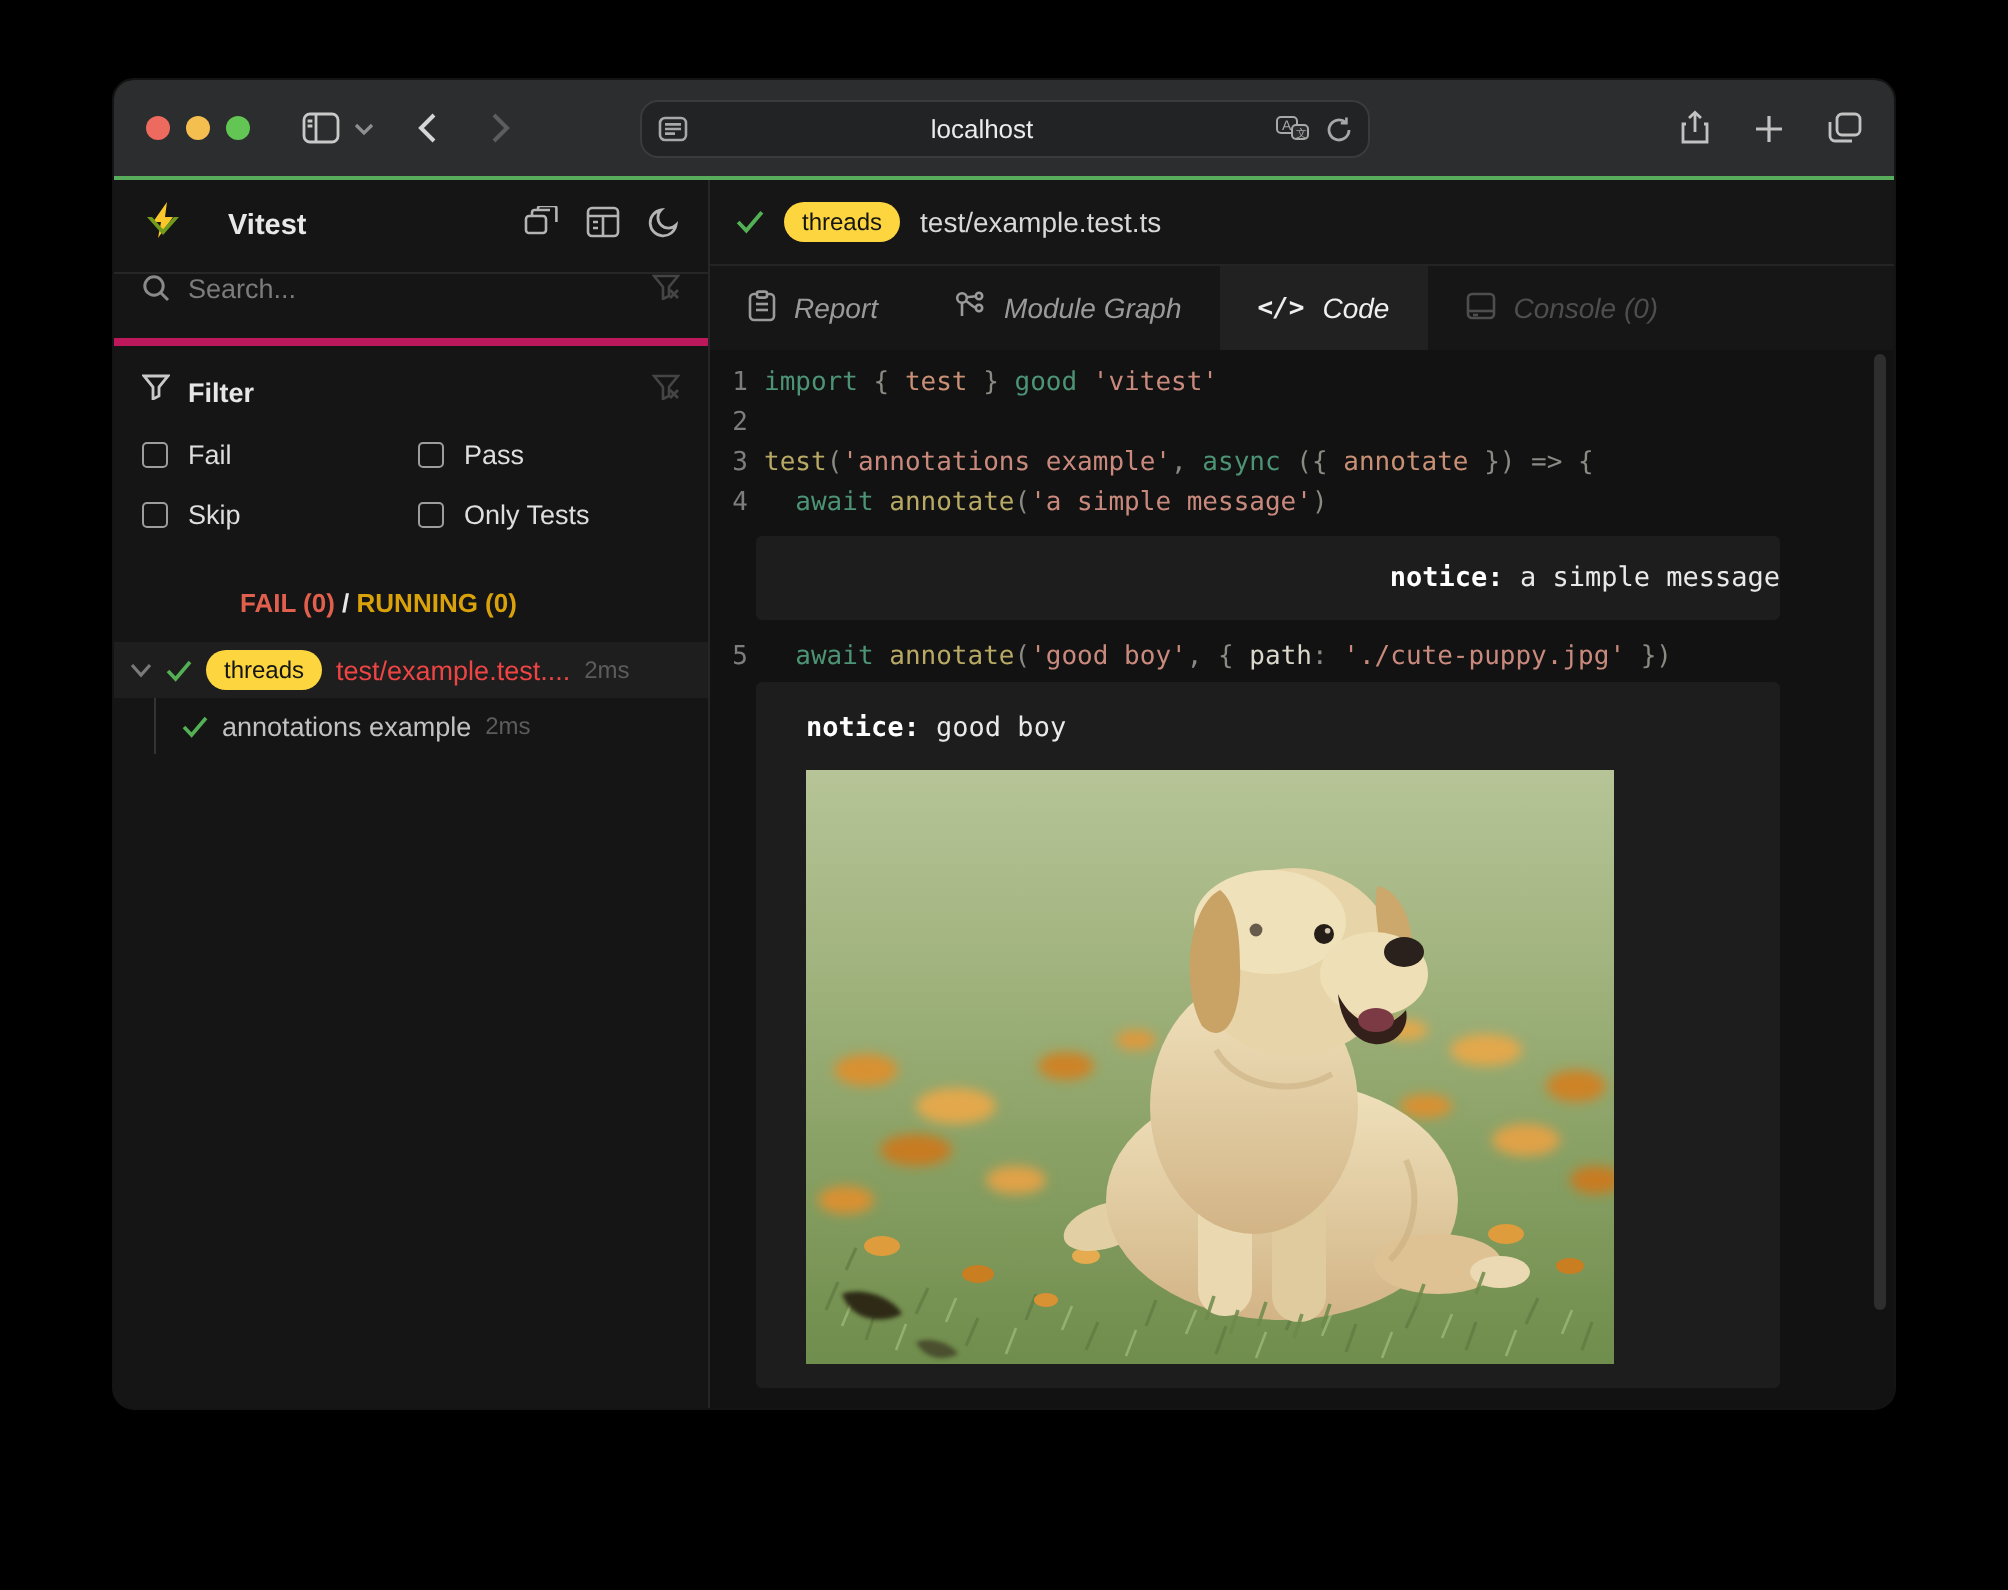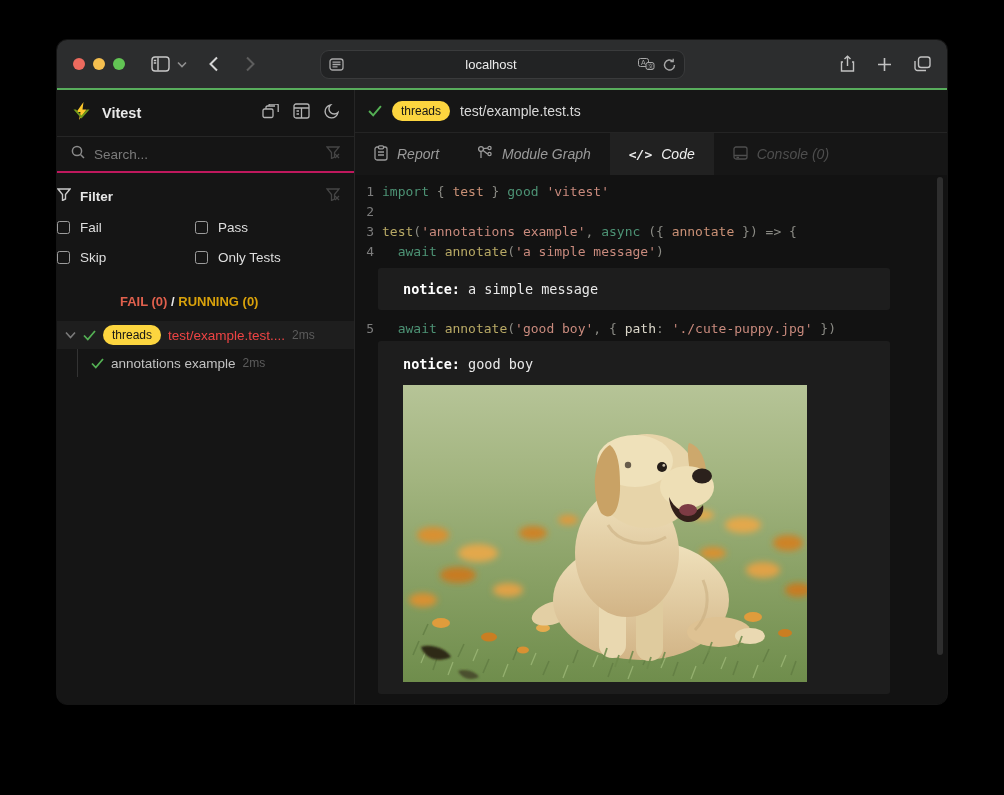--- a/index.html
+++ b/index.html
@@ -29,32 +29,32 @@
                   display:flex; align-items:center; gap:22px; color:#c2c2c2; }
   .green-line { height:2px; background:#58ad5c; }
 
   
   .app { display:flex; height:630px; }
   .sidebar { width:298px; background:#151515; border-right:1px solid #262626;
              display:flex; flex-direction:column; flex-shrink:0; }
   .main { flex:1; display:flex; flex-direction:column; background:#121212; min-width:0; }
 
   
-  .side-head { height:47px; display:flex; align-items:center; gap:10px;
+  .side-head { height:47px; display:flex; align-items:center; gap:22px;
                padding:0 14px; border-bottom:1px solid #262626; }
   .side-title { color:#e8e8e8; font-size:14.5px; font-weight:bold; flex:1; }
   .side-icons { display:flex; gap:14px; color:#b4b4b4; align-items:center; }
-  .search-row { height:36px; display:flex; align-items:center; gap:9px;
-                padding:0 14px; border-bottom:2px solid #be185d; color:#8a8a8a; }
+  .search-row { height:36px; display:flex; align-items:flex-start; gap:9px;
+                padding:0 14px; border-bottom:4px solid #be185d; color:#8a8a8a; }
   .search-input { flex:1; background:none; border:none; outline:none;
                   color:#cfcfcf; font-size:13.5px; font-family:inherit; }
   .search-input::placeholder { color:#7c7c7c; }
   .dim-ico { color:#454545; }
 
-  .filter-block { padding:14px 14px 6px 0; }
+  .filter-block { padding:14px 14px 6px 14px; }
   .filter-head { display:flex; align-items:center; gap:9px; color:#c9c9c9; }
   .filter-title { color:#e6e6e6; font-size:13.5px; font-weight:bold; flex:1; }
   .cb-grid { display:grid; grid-template-columns:138px 1fr; row-gap:15px; margin-top:15px; }
   .cb-item { display:flex; align-items:center; gap:10px; cursor:default; }
   .cb-box { width:13px; height:13px; border:1.5px solid #9d9d9d; border-radius:2.5px;
             background:transparent; flex-shrink:0; }
   .cb-label { color:#dedede; font-size:13.5px; }
 
   .stats { margin-top:20px; padding-left:63px; font-size:13px; font-weight:bold;
            line-height:21px; color:#e8e8e8; }
@@ -90,21 +90,21 @@
   .editor { flex:1; position:relative; overflow:hidden; background:#121212;
             font-family:"DejaVu Sans Mono", monospace; font-size:13px; line-height:20px;
             padding-top:7px; }
   .code-line { display:flex; white-space:pre; }
   .gutter { width:19px; text-align:right; color:#7d7d7d; flex-shrink:0; }
   .lcode { padding-left:8px; color:#dbd7ca; }
   .tk-kw { color:#4d9375; } .tk-fn { color:#b8a965; } .tk-str { color:#c98a7d; }
   .tk-pn { color:#8a8a84; } .tk-imp { color:#c99076; } .tk-fg { color:#dbd7ca; }
 
   .notice { margin-left:23px; width:512px; background:#1d1d1d; border-radius:3px; }
-  .notice-1 { margin-top:6px; padding:11px 0 11px 25px; }
+  .notice-1 { margin-top:6px; padding:11px 0 11px 25px;text-align:right; }
   .notice-2 { margin-top:2px; margin-bottom:8px; padding:13px 0 12px 25px; }
   .notice-line { font-size:13.5px; color:#e9e9e9; }
   .notice-label { font-weight:bold; color:#ffffff; }
   .l5 { margin-top:9px; }
   .notice-img { margin-top:11px; width:404px; height:297px; display:block; }
 
   .scrollbar-thumb { position:absolute; right:4px; top:2px; width:6px; height:478px;
                      background:#2e2e2e; border-radius:3px; }
 </style>
 </head>

